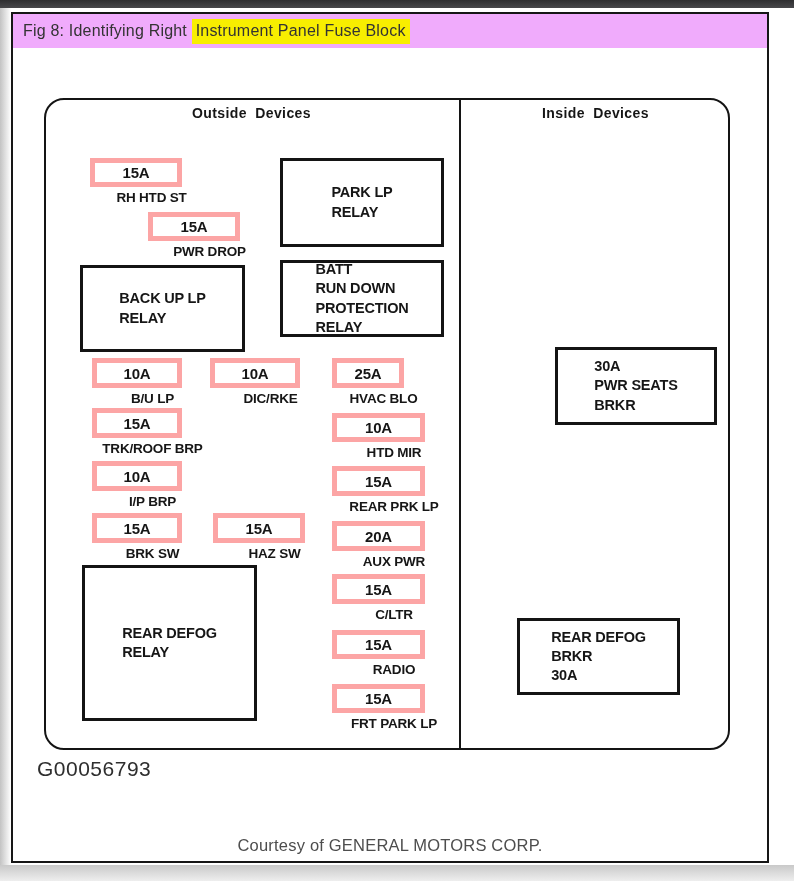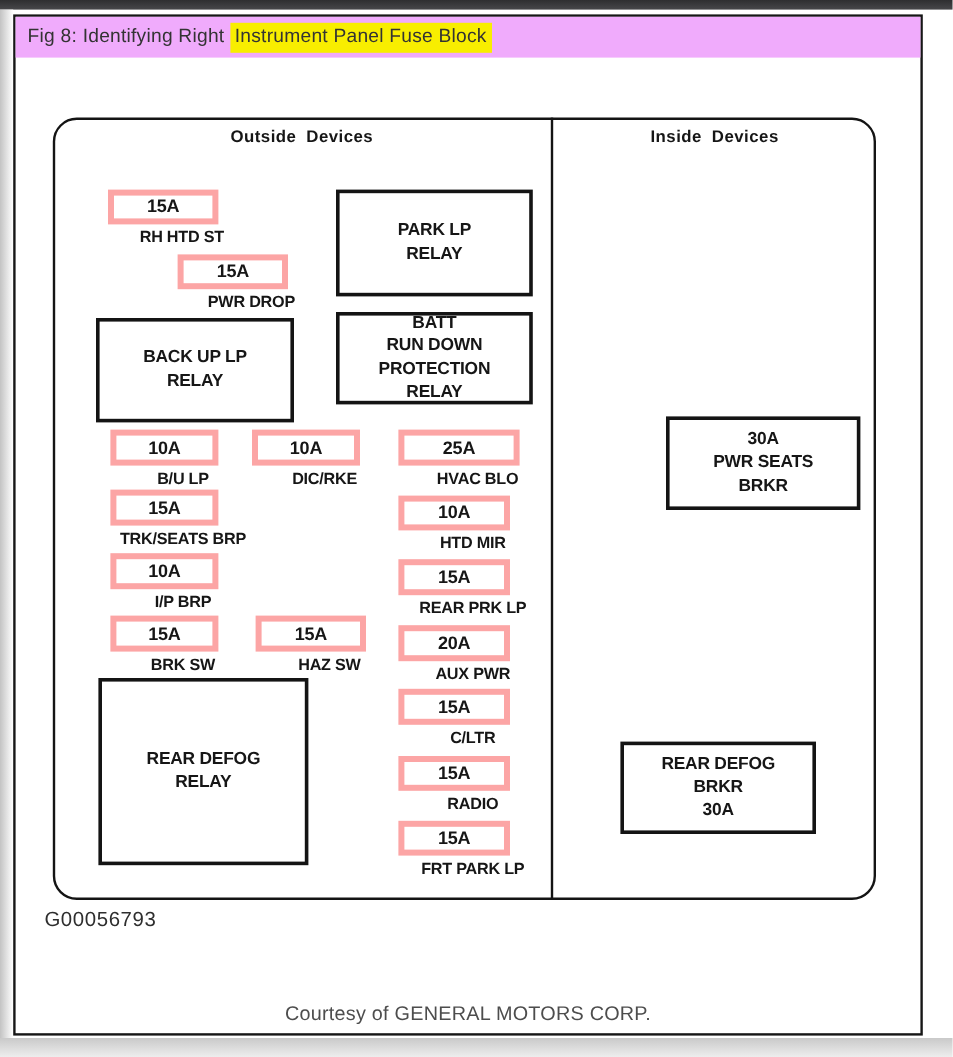--- a/index.html
+++ b/index.html
@@ -34,25 +34,25 @@
 
   .fuse { position:absolute; }
   .fuse-box { width:100%; height:100%; border:5px solid #fca5a5; background:#ffffff;
               display:flex; align-items:center; justify-content:center;
               font-size:15px; font-weight:700; color:#161616; letter-spacing:-0.2px; }
   .fuse-label { position:absolute; top:100%; left:50%; transform:translateX(-50%);
                 padding-top:3px; white-space:nowrap;
                 font-size:13.5px; font-weight:700; color:#161616; letter-spacing:-0.2px;padding-left:31px; }
 
   .relay { position:absolute; border:3px solid #141414; background:#ffffff;
-           display:flex; align-items:center; justify-content:center; text-align:center;
+           display:flex; align-items:center; justify-content:center; text-align:left;
            white-space:pre-line; font-size:14.5px; font-weight:700; color:#161616;
            line-height:1.32; letter-spacing:-0.2px; }
 
-  .figure-id { position:absolute; left:37px; top:757px; font-size:17px; color:#2e2e2e; letter-spacing:0.5px; }
+  .figure-id { position:absolute; left:37px; top:757px; font-size:21px; color:#2e2e2e; letter-spacing:0.5px; }
   .credit { position:absolute; left:11px; top:836px; width:758px; text-align:center;
             font-size:16.5px; font-weight:300; color:#4d4d4d; letter-spacing:0.2px; }
 </style>
 </head>
 <body>
 
 <div class="page">
 
   <div class="topbar"></div>
   <div class="left-gutter"></div>
@@ -94,27 +94,27 @@
     <div class="fuse-label">PWR DROP</div>
   </div>
   <div class="fuse" style="left:92px;top:358px;width:90px;height:30px">
     <div class="fuse-box">10A</div>
     <div class="fuse-label">B/U LP</div>
   </div>
   <div class="fuse" style="left:210px;top:358px;width:90px;height:30px">
     <div class="fuse-box">10A</div>
     <div class="fuse-label">DIC/RKE</div>
   </div>
-  <div class="fuse" style="left:332px;top:358px;width:101px;height:30px">
+  <div class="fuse" style="left:332px;top:358px;width:72px;height:30px">
     <div class="fuse-box">25A</div>
     <div class="fuse-label">HVAC BLO</div>
   </div>
   <div class="fuse" style="left:92px;top:408px;width:90px;height:30px">
     <div class="fuse-box">15A</div>
-    <div class="fuse-label">TRK/SEATS BRP</div>
+    <div class="fuse-label">TRK/ROOF BRP</div>
   </div>
   <div class="fuse" style="left:332px;top:413px;width:93px;height:29px">
     <div class="fuse-box">10A</div>
     <div class="fuse-label">HTD MIR</div>
   </div>
   <div class="fuse" style="left:92px;top:461px;width:90px;height:30px">
     <div class="fuse-box">10A</div>
     <div class="fuse-label">I/P BRP</div>
   </div>
   <div class="fuse" style="left:332px;top:466px;width:93px;height:30px">

